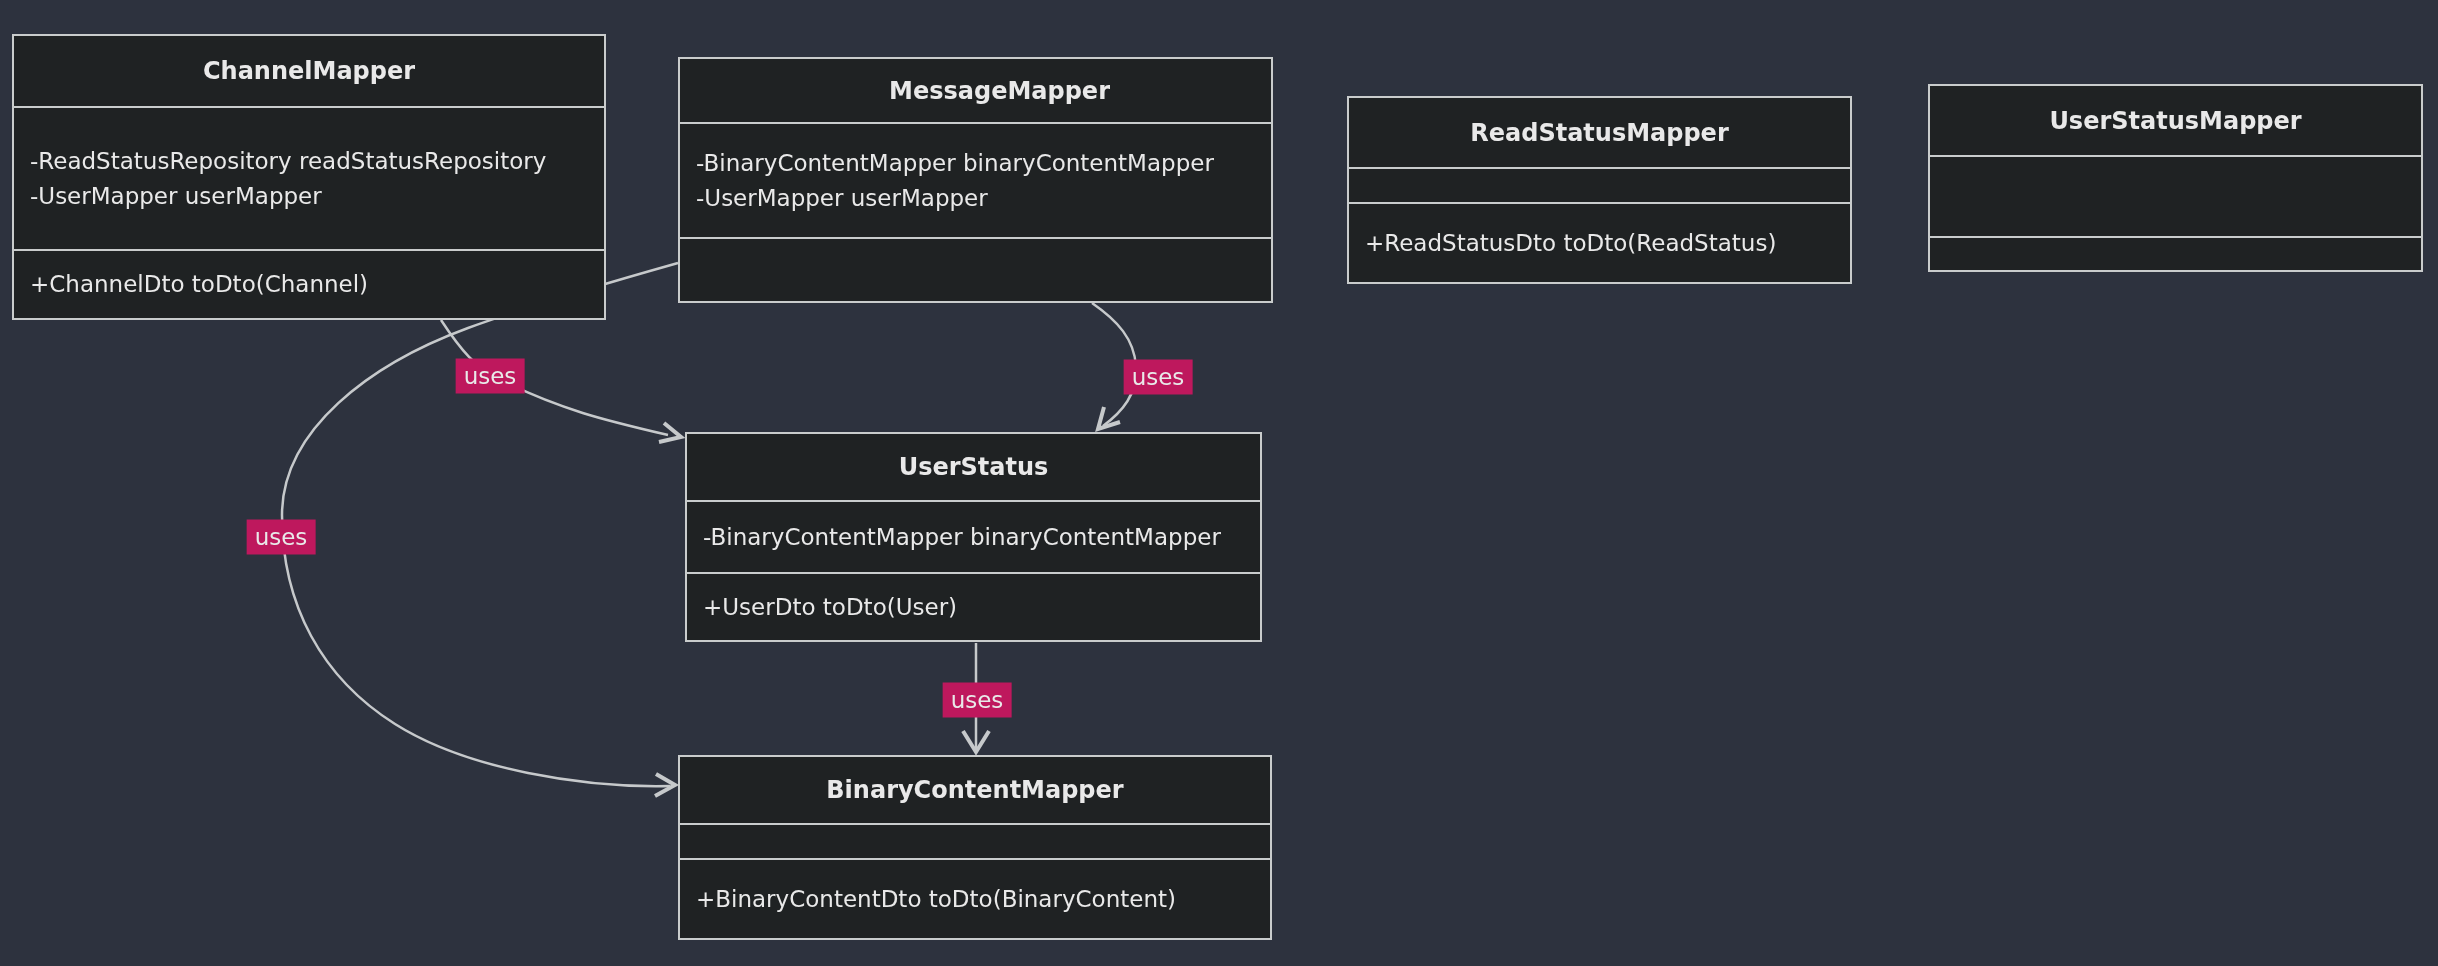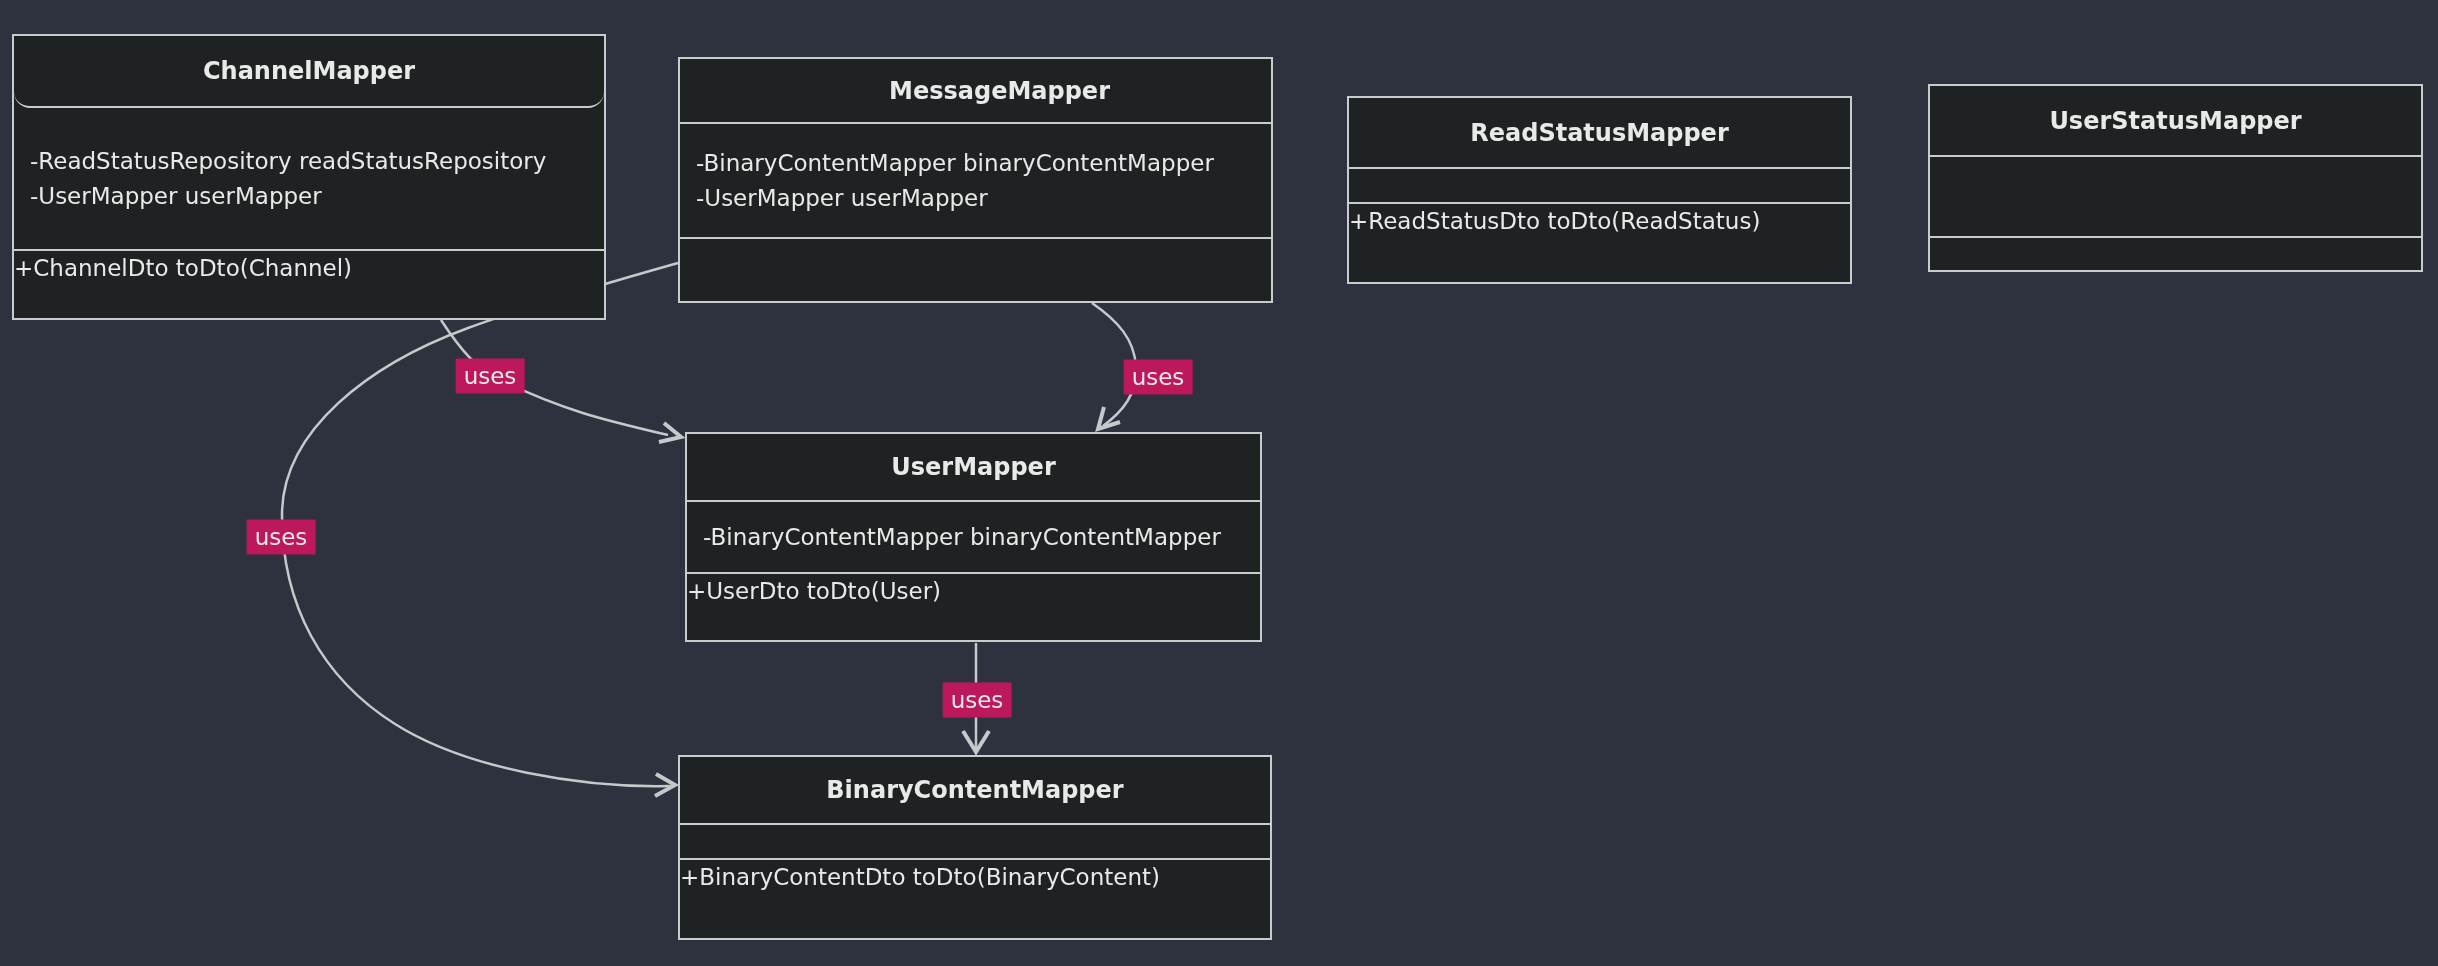--- a/index.html
+++ b/index.html
@@ -70,30 +70,32 @@
     display: flex;
     flex-direction: column;
     justify-content: center;
     padding-left: 16px;
     flex: 0 0 auto;
   }
   .c-methods {
     box-sizing: border-box;
     display: flex;
     flex-direction: column;
+    justify-content: center;
+    padding-left: 16px;
     flex: 1 1 auto;
   }
   .c-line {
     font-size: 23px;
     line-height: 35px;
     white-space: nowrap;
   }
   
   #n-channel  { left: 12px;   top: 34px;  width: 594px; height: 286px; }
-  #n-channel .c-title   { height: 72px; border-radius: 16px; }
+  #n-channel .c-title   { height: 72px; }
   #n-channel .c-attrs   { height: 143px; }
 
   #n-message  { left: 678px;  top: 57px;  width: 595px; height: 246px; }
   #n-message .c-title   { height: 65px; padding-left: 48px; }
   #n-message .c-attrs   { height: 115px; }
 
   #n-readstatus { left: 1347px; top: 84px; width: 505px; height: 188px; margin-top: 12px; }
   #n-readstatus .c-title { height: 71px; }
   #n-readstatus .c-attrs { height: 35px; }
 
@@ -166,21 +168,21 @@
       <div class="c-line">+ReadStatusDto toDto(ReadStatus)</div>
     </div>
   </div>
 
   <div class="node" id="n-userstatus">
     <div class="c-title">UserStatusMapper</div>
     <div class="c-attrs"></div>
   </div>
 
   <div class="node" id="n-user">
-    <div class="c-title">UserMapper</div>
+    <div class="c-title">UserStatus</div>
     <div class="c-attrs">
       <div class="c-line">-BinaryContentMapper binaryContentMapper</div>
     </div>
     <div class="c-methods">
       <div class="c-line">+UserDto toDto(User)</div>
     </div>
   </div>
 
   <div class="node" id="n-binary">
     <div class="c-title">BinaryContentMapper</div>

